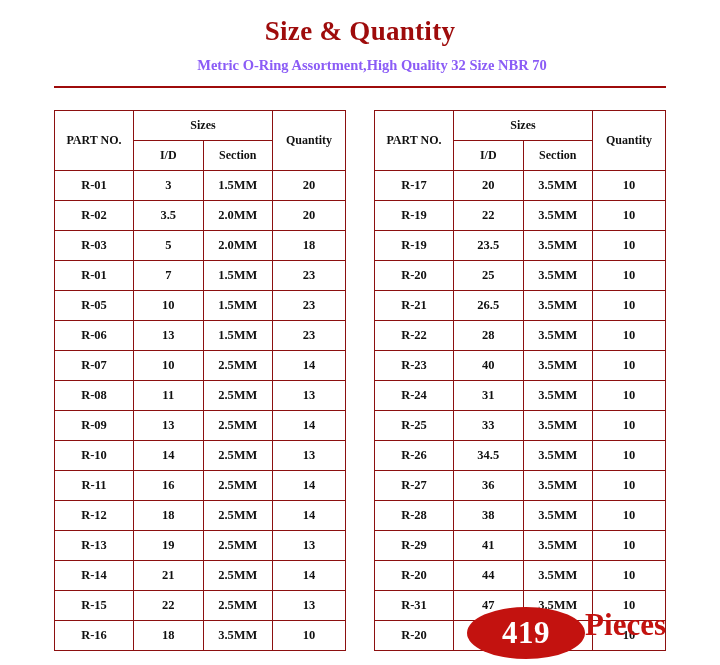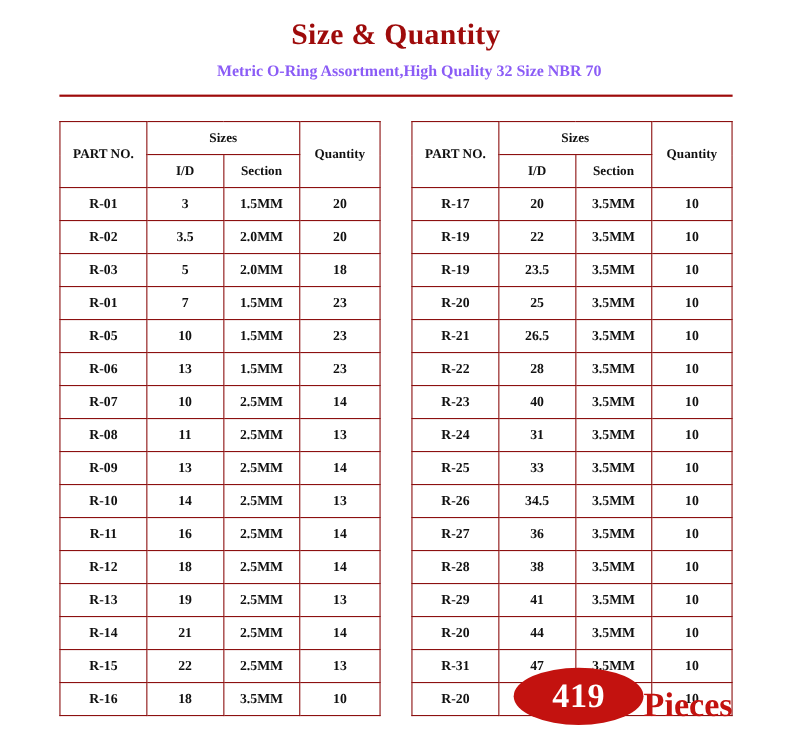--- a/index.html
+++ b/index.html
@@ -72,21 +72,21 @@
   }
   .col-part { width: 78px; }
   .col-id { width: 52px; }
   .col-sec { width: 90px; }
   .col-qty { width: 72px; margin-left: 32px; }
   .pieces-wrap {
     position: absolute;
     right: 54px;
     bottom: 22px;
     display: flex;
-    align-items: flex-end;
+    align-items: flex-start;
   }
   .ellipse {
     width: 118px;
     height: 52px;
     background: #c3120f;
     border-radius: 50%;
     display: flex;
     align-items: center;
     justify-content: center;
   }

